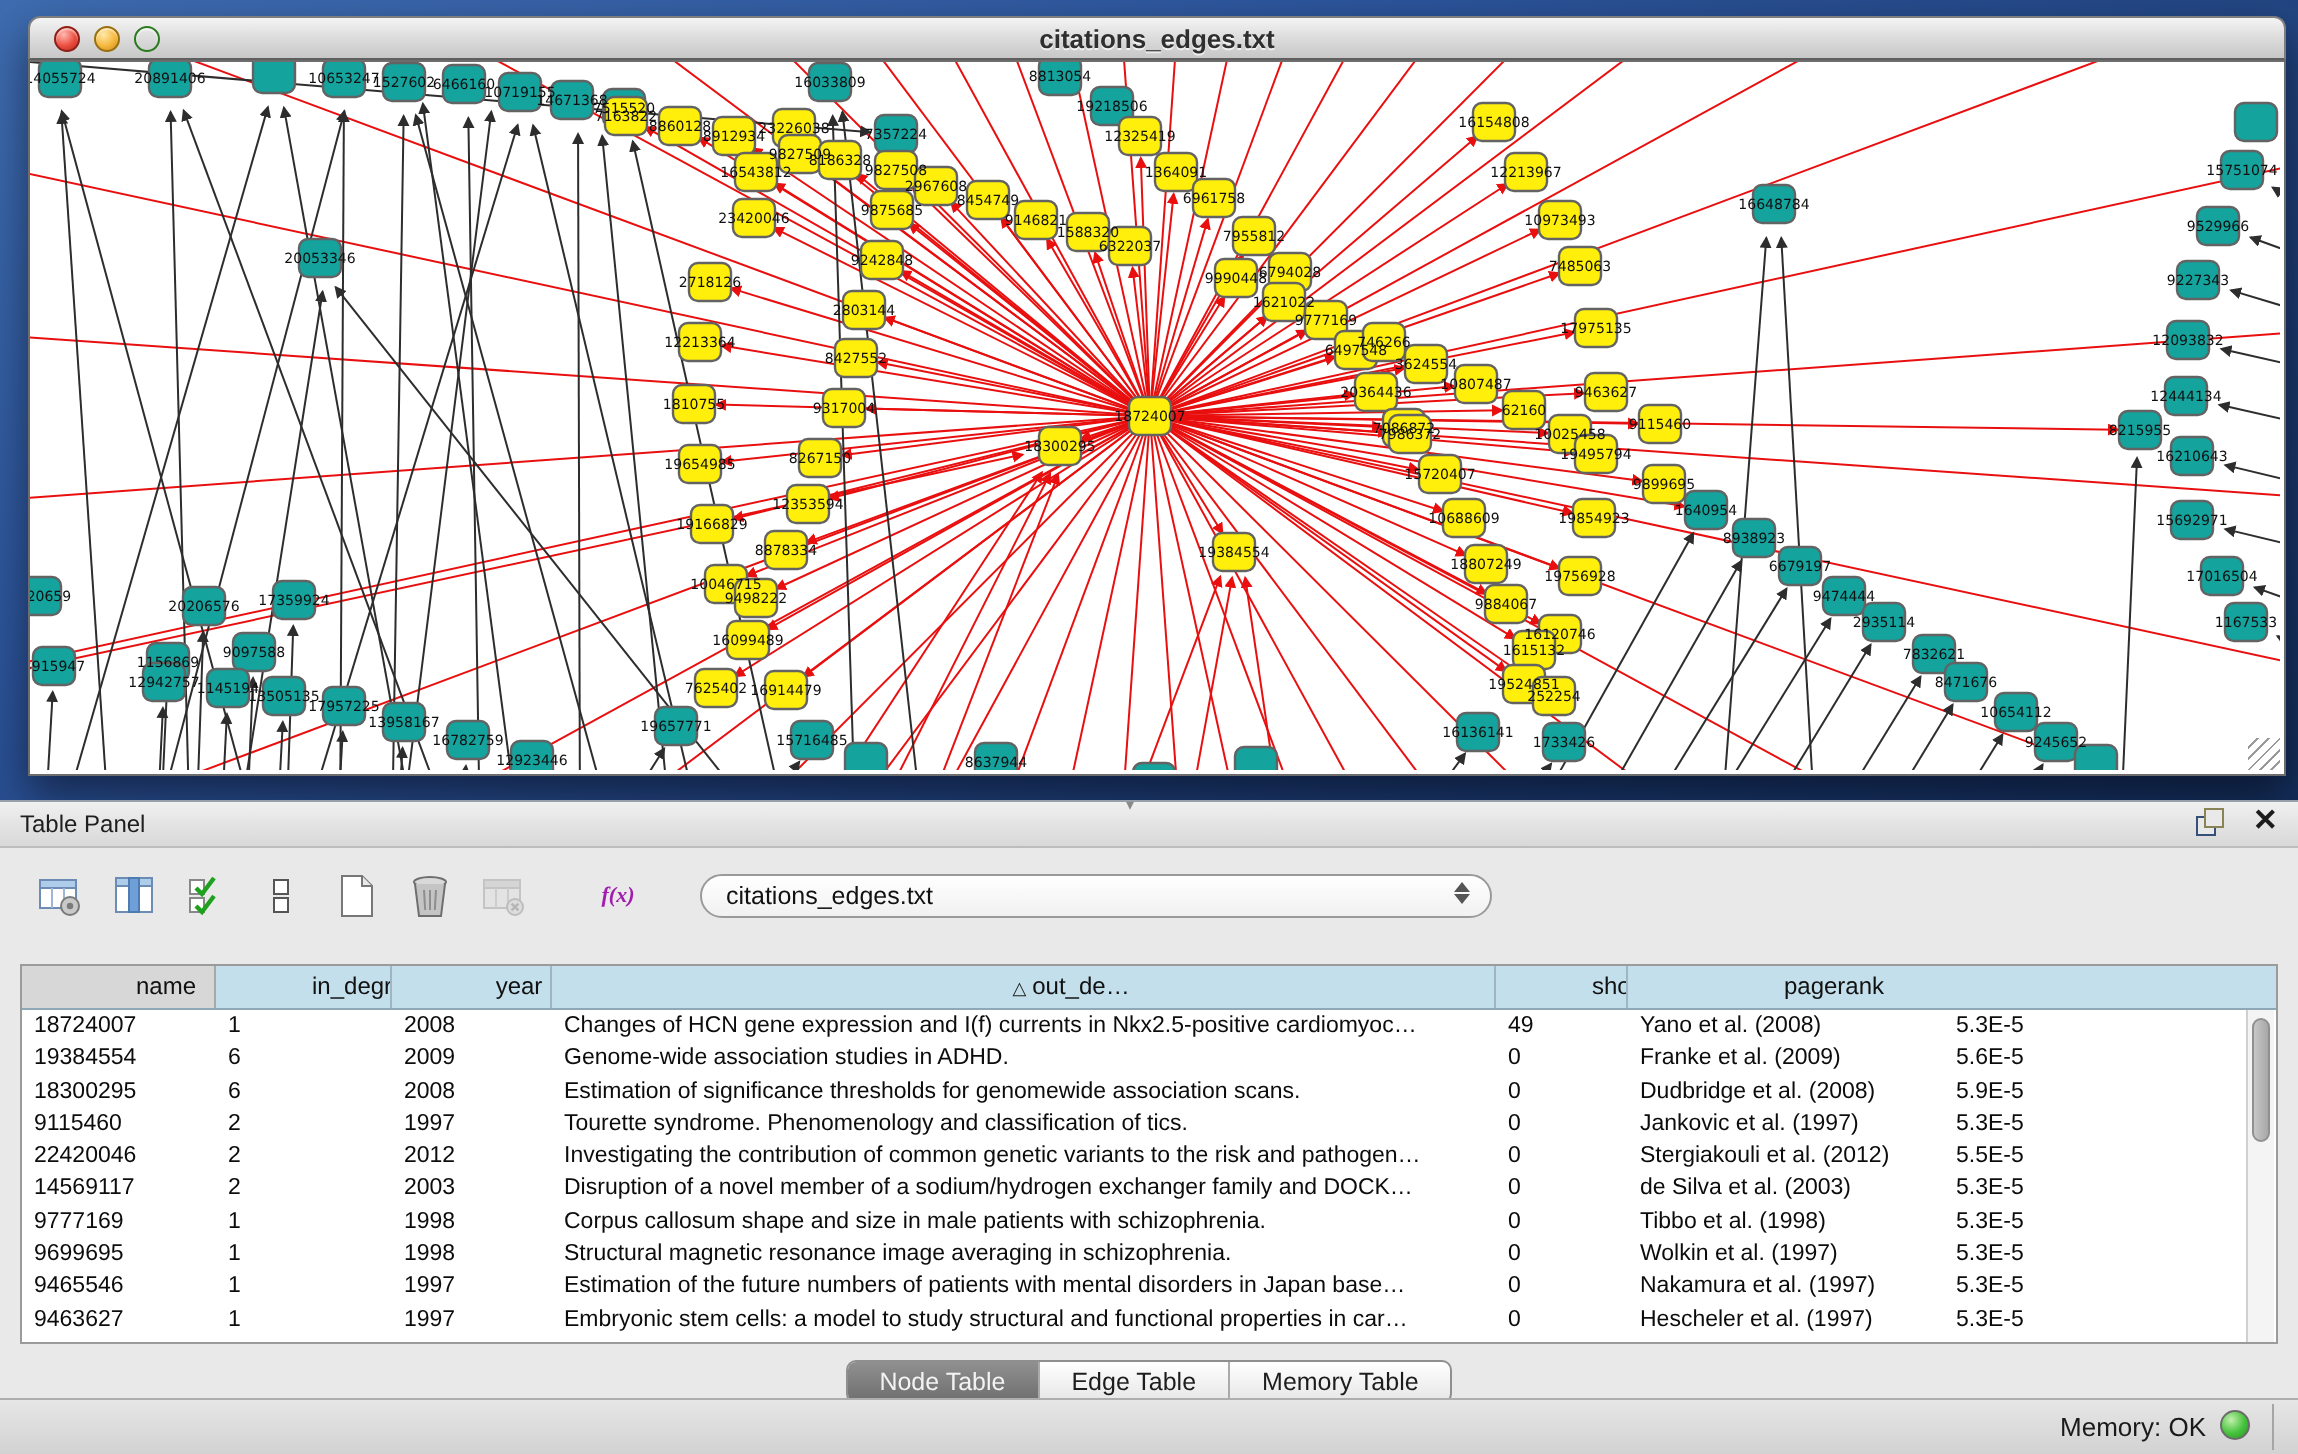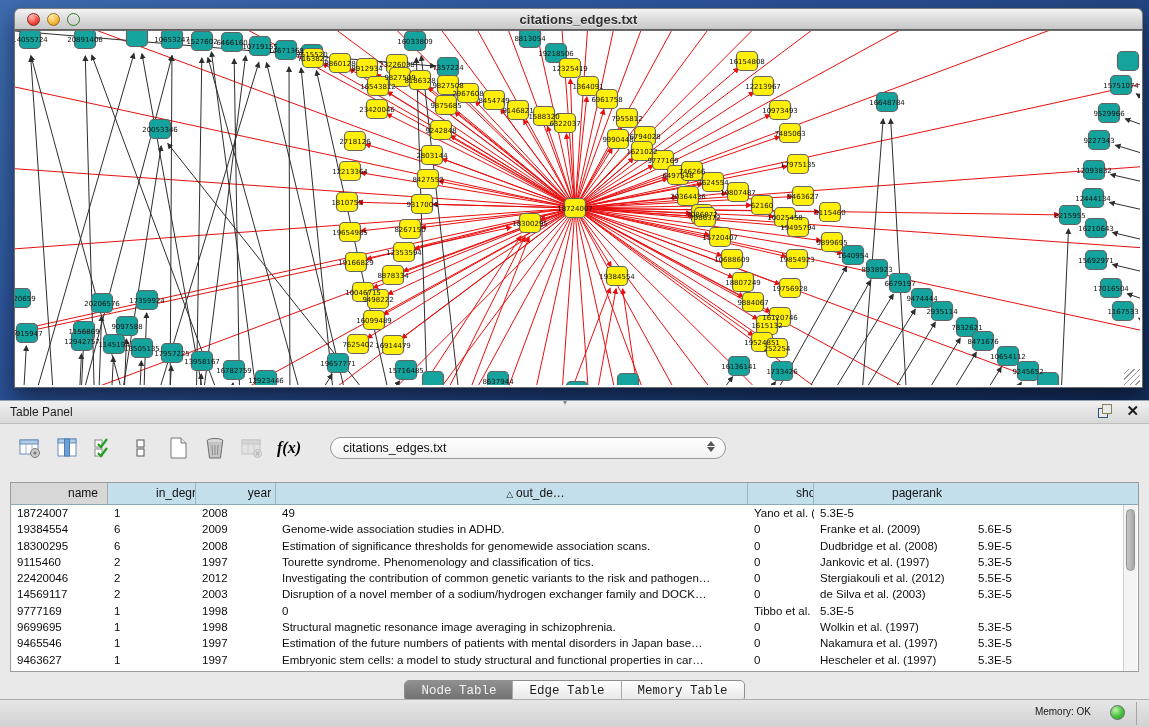--- a/index.html
+++ b/index.html
@@ -36,21 +36,21 @@
   .splitter-grip{position:absolute;left:563px;top:-3px;font-size:8px;color:#8a8a8a;}
   .panel-btns{position:absolute;right:10px;top:2px;display:flex;gap:14px;align-items:center;}
   .float-icon{position:relative;width:14px;height:14px;}
   .float-icon .sq1{position:absolute;left:0;bottom:0;width:8px;height:8px;border:1.5px solid #35507a;background:#e9e9e9;}
   .float-icon .sq2{position:absolute;right:0;top:0;width:8px;height:8px;border:1.5px solid #8a8455;background:#e9e9e9;}
   .close-x{font-size:15px;font-weight:700;color:#1c1c1c;line-height:16px;cursor:default;}
 
   .toolbar{position:absolute;left:18px;top:36px;display:flex;align-items:center;gap:13px;}
   .tb-icon{width:24px;height:24px;display:flex;align-items:center;justify-content:center;}
   .tb-icon svg{display:block}
-  .fx{font-family:"Liberation Serif",serif;font-style:italic;font-weight:700;font-size:16px;color:#000000;}
+  .fx{font-family:"Liberation Serif",serif;font-style:italic;font-weight:700;font-size:11px;color:#a21caf;margin-left:20px;}
   .combo{margin-left:16px;width:396px;height:22px;background:linear-gradient(#ffffff,#f1f1f1);
     border:1px solid #9a9a9a;border-radius:11px;position:relative;box-sizing:border-box;
     font-size:12.5px;color:#111;line-height:20px;padding-left:12px;}
   .combo .updown{position:absolute;right:10px;top:3px;display:flex;flex-direction:column;gap:1px;}
   .combo .updown i{display:block;width:0;height:0;border-left:4px solid transparent;border-right:4px solid transparent;}
   .combo .updown i.up{border-bottom:5px solid #555;}
   .combo .updown i.down{border-top:5px solid #555;}
 
   .tablewrap{position:absolute;left:10px;top:82px;width:1129px;height:190px;
     background:#fff;border:1px solid #9b9b9b;box-sizing:border-box;overflow:hidden;}
@@ -62,28 +62,28 @@
   .sort-tri{font-size:9px;margin-right:3px;color:#222;}
   .tbody .tr{display:grid;grid-template-columns:97px 88px 80px 472px 66px 158px 1fr;height:16.3px;}
   .tbody .td{font-size:11.5px;color:#0c0c0c;line-height:16.3px;padding-left:6px;
     white-space:nowrap;overflow:hidden;}
   .vscroll{position:absolute;right:1px;top:22px;width:13px;height:166px;background:#f4f4f4;border-left:1px solid #d0d0d0;}
   .vthumb{position:absolute;left:1.5px;top:4px;width:9px;height:62px;border-radius:5px;
     background:linear-gradient(90deg,#c7c7c7,#a8a8a8);border:1px solid #909090;box-sizing:border-box;}
 
   .tabs{position:absolute;left:0;right:0;top:280px;display:flex;justify-content:center;}
   .seg{display:flex;border:1px solid #8f8f8f;border-radius:5px;overflow:hidden;
-    background:linear-gradient(#ffffff,#e6e6e6);box-shadow:0 1px 0 rgba(255,255,255,.8);font-family:Liberation Mono, monospace;}
+    background:linear-gradient(#ffffff,#e6e6e6);box-shadow:0 1px 0 rgba(255,255,255,.8);}
   .seg .tab{padding:0 16px;height:20px;line-height:20px;font-size:12.5px;color:#1d1d1d;border-right:1px solid #aaa;}
   .seg .tab:last-child{border-right:none;}
   .seg .tab.selected{background:linear-gradient(#909090,#6e6e6e);color:#f3f3f3;}
 
   .statusbar{position:absolute;left:0;bottom:0;width:1149px;height:27px;
     background:linear-gradient(#e6e6e6,#d2d2d2);border-top:1px solid #aeaeae;}
-  .mem{position:absolute;right:58px;top:6px;font-size:10px;color:#1a1a1a;}
+  .mem{position:absolute;right:46px;top:6px;font-size:13px;color:#1a1a1a;}
   .mem-dot{position:absolute;right:24px;top:5px;width:15px;height:15px;border-radius:50%;
     background:radial-gradient(circle at 35% 30%,#c2f0ad,#45c23c 55%,#2b9326);border:1px solid #6b6b6b;box-sizing:border-box;}
   .status-div{position:absolute;right:12px;top:2px;width:1px;height:23px;background:#a5a5a5;}
 </style>
 </head>
 <body>
 
 <div class="desktop">
   <div class="net-window">
     <div class="titlebar">
@@ -631,20 +631,21 @@
       <div class="th">year</div>
       <div class="th"><span class="sort-tri">△</span><span>out_de…</span></div>
       <div class="th">short</div>
       <div class="th" style="border-right:none">pagerank</div>
     </div>
     <div class="tbody" id="tbody">
         <div class="tr">
           <div class="td">18724007</div>
           <div class="td">1</div>
           <div class="td">2008</div>
+          <div class="td">Changes of HCN gene expression and I(f) currents in Nkx2.5-positive cardiomyoc…</div>
           <div class="td">49</div>
           <div class="td">Yano et al. (2008)</div>
           <div class="td">5.3E-5</div>
         </div>
         <div class="tr">
           <div class="td">19384554</div>
           <div class="td">6</div>
           <div class="td">2009</div>
           <div class="td">Genome-wide association studies in ADHD.</div>
           <div class="td">0</div>
@@ -684,20 +685,21 @@
           <div class="td">2003</div>
           <div class="td">Disruption of a novel member of a sodium/hydrogen exchanger family and DOCK…</div>
           <div class="td">0</div>
           <div class="td">de Silva et al. (2003)</div>
           <div class="td">5.3E-5</div>
         </div>
         <div class="tr">
           <div class="td">9777169</div>
           <div class="td">1</div>
           <div class="td">1998</div>
+          <div class="td">Corpus callosum shape and size in male patients with schizophrenia.</div>
           <div class="td">0</div>
           <div class="td">Tibbo et al. (1998)</div>
           <div class="td">5.3E-5</div>
         </div>
         <div class="tr">
           <div class="td">9699695</div>
           <div class="td">1</div>
           <div class="td">1998</div>
           <div class="td">Structural magnetic resonance image averaging in schizophrenia.</div>
           <div class="td">0</div>

